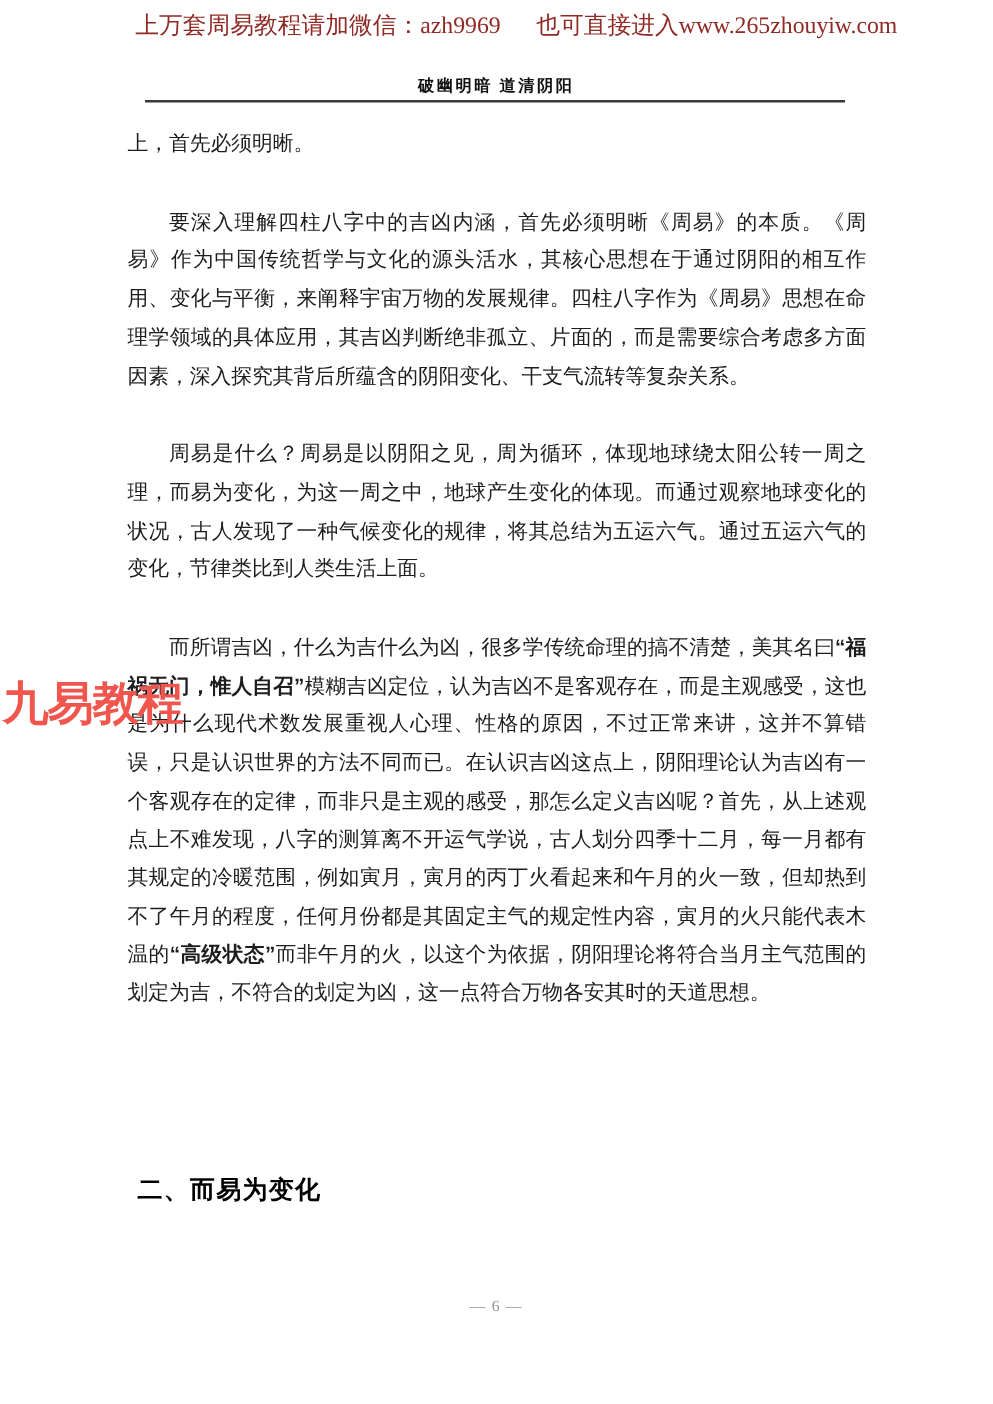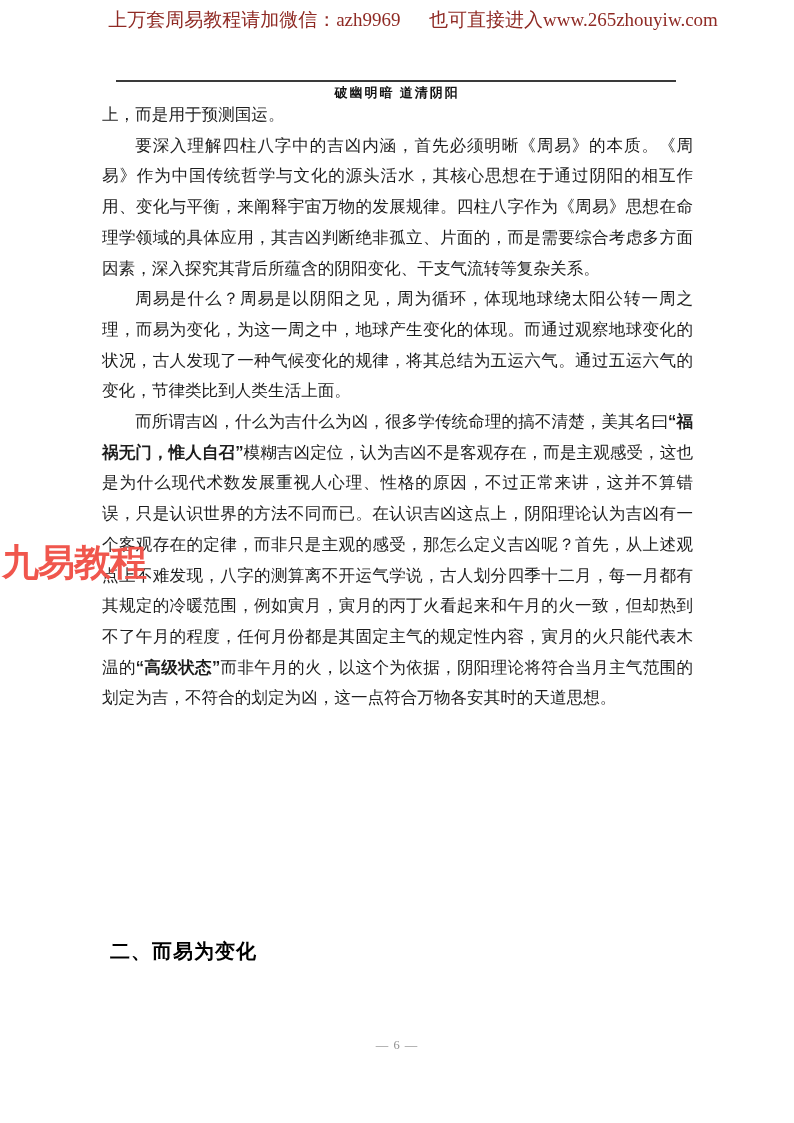--- a/index.html
+++ b/index.html
@@ -16,40 +16,39 @@
     text-align:center;
     font-size:19px;
     color:var(--promo,#8f2a24);
     white-space:pre;
   }
   .running-header{
     position:absolute;top:60px;left:0;width:100%;
     text-align:center;
     font-size:13px;font-weight:bold;letter-spacing:2px;
     color:#111111;
-    margin-top:24px;
   }
   .rule{
     position:absolute;top:80px;left:116px;width:560px;height:2px;
     background:var(--rule,#3a3a3a);
   }
   .watermark{
     position:absolute;top:538px;left:2px;
     font-family:Liberation Serif, serif;
     font-size:37px;font-weight:bold;letter-spacing:-1px;
     color:var(--watermark,#f0564d);
     z-index:5;
   }
   .body-text{
     position:absolute;top:100px;left:102px;width:591px;
     font-size:16.6px;line-height:30.7px;
     text-align:justify;
   }
   .body-text p{margin:0;}
-  .body-text p.indent{text-indent:2em;}
+  .body-text p.indent{text-indent:2em;margin-top:32px;}
   .b{
     font-family:"Liberation Sans","DejaVu Sans",sans-serif;
     font-weight:bold;
   }
   .section-heading{
     position:absolute;top:938px;left:110px;margin:0;
     font-family:"Liberation Sans","DejaVu Sans",sans-serif;
     font-size:20px;font-weight:bold;letter-spacing:1px;
     color:#000000;
   }
@@ -67,21 +66,21 @@
 
   <div class="promo">上万套周易教程请加微信：azh9969　  也可直接进入www.265zhouyiw.com</div>
 
   <div class="running-header">破幽明暗 道清阴阳</div>
 
   <div class="rule"></div>
 
   <div class="watermark">九易教程</div>
 
   <div class="body-text">
-      <p class=""><span>上，而是用于预测国运。</span></p>
+      <p class=""><span>上，首先必须明晰。</span></p>
       <p class="indent"><span>要深入理解四柱八字中的吉凶内涵，首先必须明晰《周易》的本质。《周易》作为中国传统哲学与文化的源头活水，其核心思想在于通过阴阳的相互作用、变化与平衡，来阐释宇宙万物的发展规律。四柱八字作为《周易》思想在命理学领域的具体应用，其吉凶判断绝非孤立、片面的，而是需要综合考虑多方面因素，深入探究其背后所蕴含的阴阳变化、干支气流转等复杂关系。</span></p>
       <p class="indent"><span>周易是什么？周易是以阴阳之见，周为循环，体现地球绕太阳公转一周之理，而易为变化，为这一周之中，地球产生变化的体现。而通过观察地球变化的状况，古人发现了一种气候变化的规律，将其总结为五运六气。通过五运六气的变化，节律类比到人类生活上面。</span></p>
       <p class="indent"><span>而所谓吉凶，什么为吉什么为凶，很多学传统命理的搞不清楚，美其名曰</span><span class="b">“福祸无门，惟人自召”</span><span>模糊吉凶定位，认为吉凶不是客观存在，而是主观感受，这也是为什么现代术数发展重视人心理、性格的原因，不过正常来讲，这并不算错误，只是认识世界的方法不同而已。在认识吉凶这点上，阴阳理论认为吉凶有一个客观存在的定律，而非只是主观的感受，那怎么定义吉凶呢？首先，从上述观点上不难发现，八字的测算离不开运气学说，古人划分四季十二月，每一月都有其规定的冷暖范围，例如寅月，寅月的丙丁火看起来和午月的火一致，但却热到不了午月的程度，任何月份都是其固定主气的规定性内容，寅月的火只能代表木温的</span><span class="b">“高级状态”</span><span>而非午月的火，以这个为依据，阴阳理论将符合当月主气范围的划定为吉，不符合的划定为凶，这一点符合万物各安其时的天道思想。</span></p>
     </div>
 
   <h2 class="section-heading">二、而易为变化</h2>
 
   <div class="page-number">— 6 —</div>
 
 </div>

